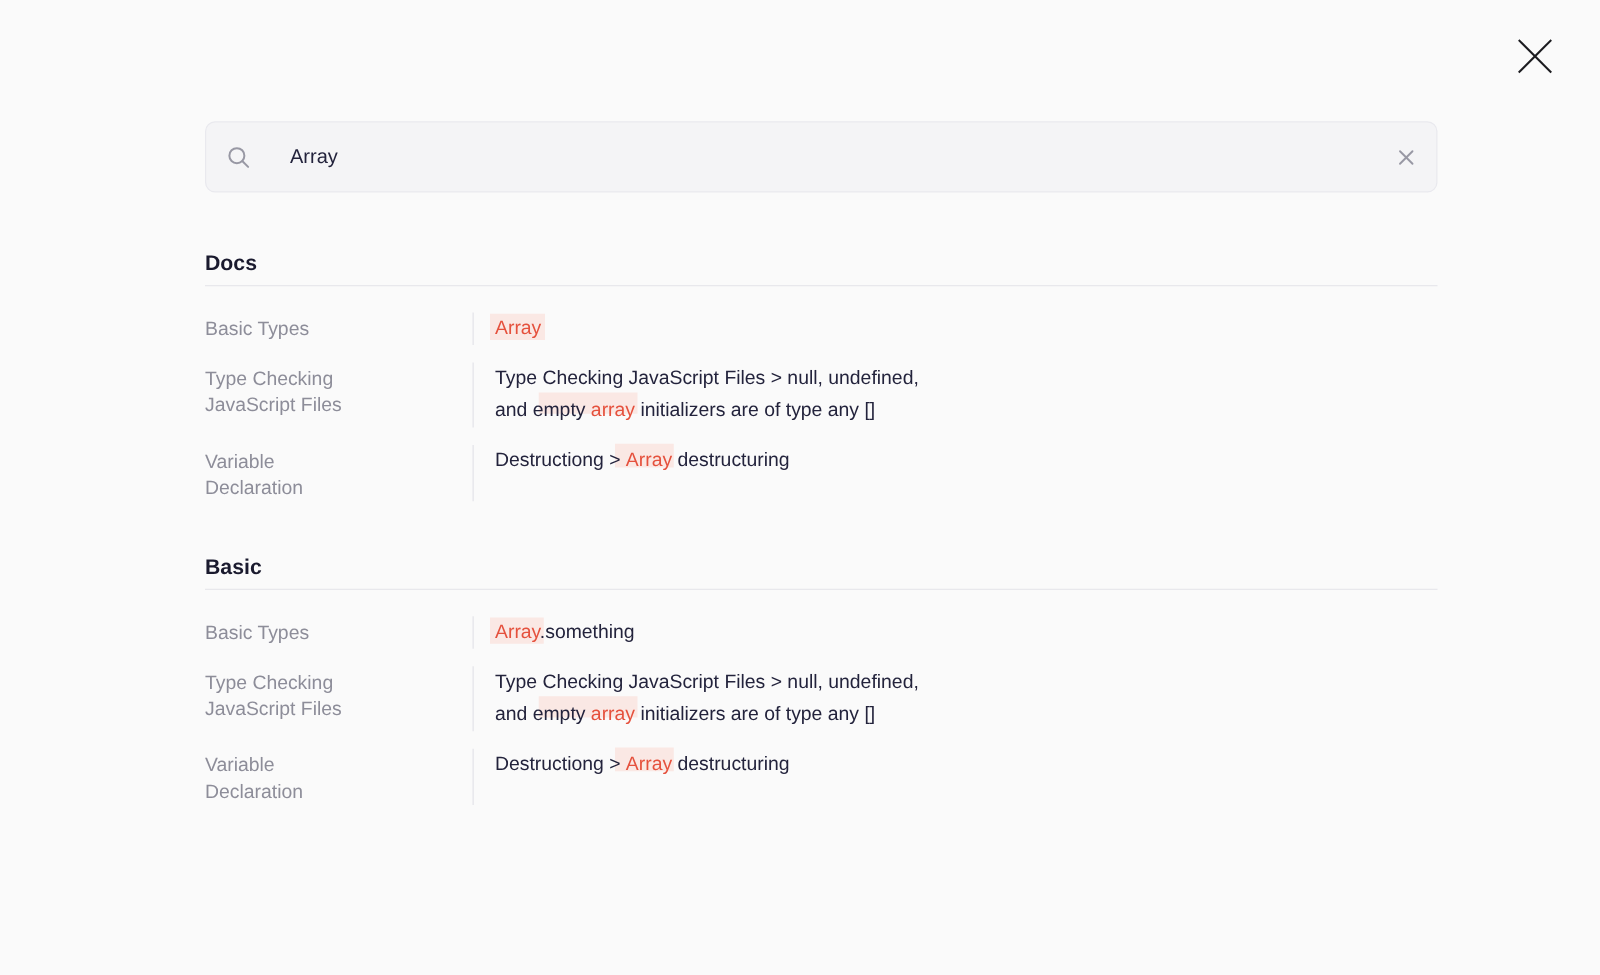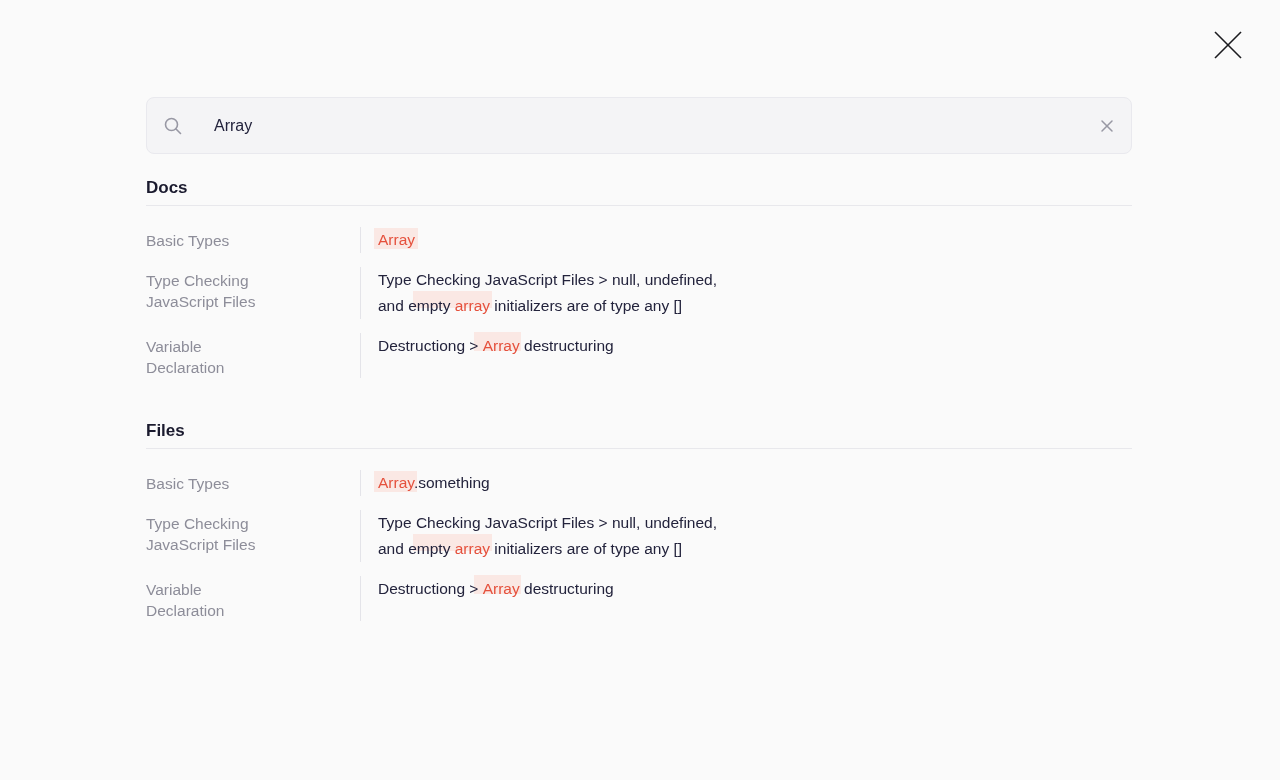--- a/index.html
+++ b/index.html
@@ -13,21 +13,21 @@
 
   
   .overlay-close {
     position:absolute; top:26px; right:33px;
     width:38px; height:38px;
     background:transparent; border:none; cursor:pointer;
     display:flex; align-items:center; justify-content:center;
   }
 
   
-  .panel { position:absolute; left:146px; top:97px; width:986px; }
+  .panel { position:absolute; left:164px; top:97px; width:986px; }
 
   
   .searchbar {
     height:57px; width:100%;
     background:#f4f4f6;
     border:1px solid #e9e9ee;
     border-radius:8px;
     display:flex; align-items:center;
     padding:0 16px;
   }
@@ -39,21 +39,21 @@
     font-family:inherit; font-size:16px; color:#23233c;
   }
   .searchbar .clear {
     flex:0 0 auto;
     background:transparent; border:none; cursor:pointer;
     display:flex; align-items:center; justify-content:center;
     padding:0;
   }
 
   
-  .section { margin-top:25px; }
+  .section { margin-top:48px; }
   .section + .section { margin-top:44px; }
   .section-title {
     font-size:17px; font-weight:700; color:#1a1a2e;
     line-height:17px;
     padding-bottom:9px;
     border-bottom:1px solid #e8e8ec;
   }
   .rows { padding-top:21px; }
 
   .row { display:flex; align-items:stretch; margin-bottom:14px; }
@@ -130,21 +130,21 @@
             <div class="row-content"><span>Type Checking JavaScript Files &gt; null, undefined,</span><br><span>and empty </span><span class="hl hl-offset-left">array</span><span> initializers are of type any []</span></div>
           </div>
           <div class="row">
             <div class="row-label"><span>Variable Declaration</span></div>
             <div class="row-divider"></div>
             <div class="row-content"><span>Destructiong &gt; </span><span class="hl hl-offset-near">Array</span><span> destructuring</span></div>
           </div>
         </div>
       </div>
       <div class="section">
-        <div class="section-title">Files</div>
+        <div class="section-title">Basic</div>
         <div class="rows">
           <div class="row">
             <div class="row-label"><span>Basic Types</span></div>
             <div class="row-divider"></div>
             <div class="row-content"><span class="hl hl-tight">Array</span><span>.something</span></div>
           </div>
           <div class="row">
             <div class="row-label"><span>Type Checking JavaScript Files</span></div>
             <div class="row-divider"></div>
             <div class="row-content"><span>Type Checking JavaScript Files &gt; null, undefined,</span><br><span>and empty </span><span class="hl hl-offset-left">array</span><span> initializers are of type any []</span></div>

